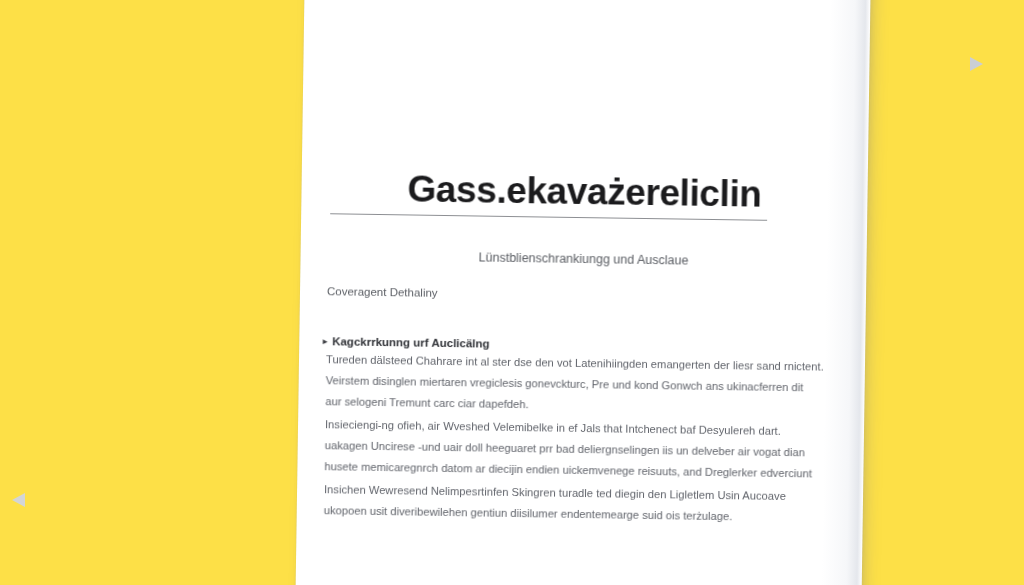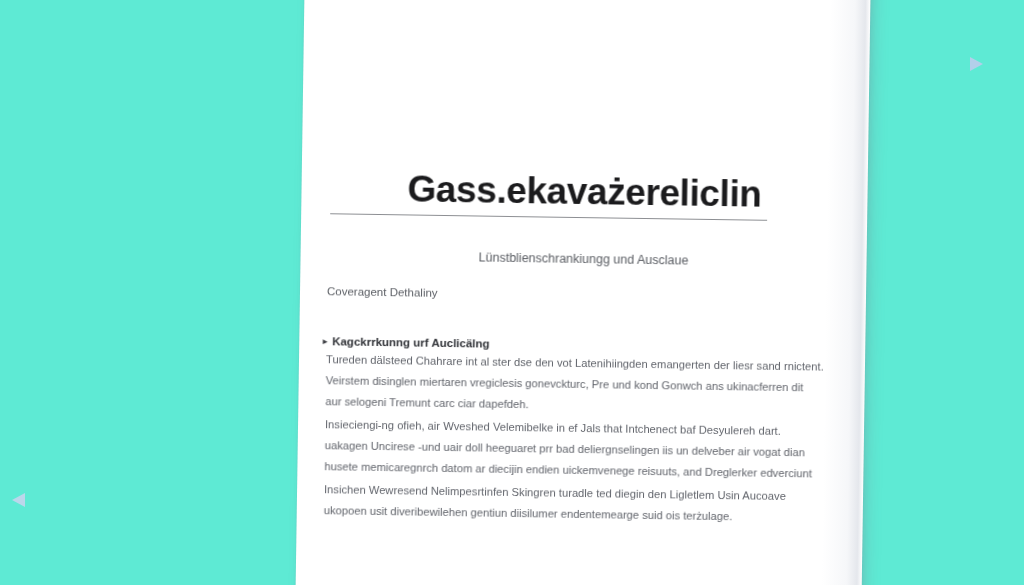--- a/index.html
+++ b/index.html
@@ -12,21 +12,21 @@
     background: #ffffff;
     font-family: "Liberation Sans", sans-serif;
     overflow: hidden;
     position: relative;
   }
 
   
   #canvas {
     position: absolute;
     inset: 0;
-    background: #5eead4;
+    background: #fde047;
     overflow: hidden;
   }
 
   
   #sheet-wrap {
     position: absolute;
     left: 300px;
     top: -30px;
     width: 566px;
     height: 650px;

